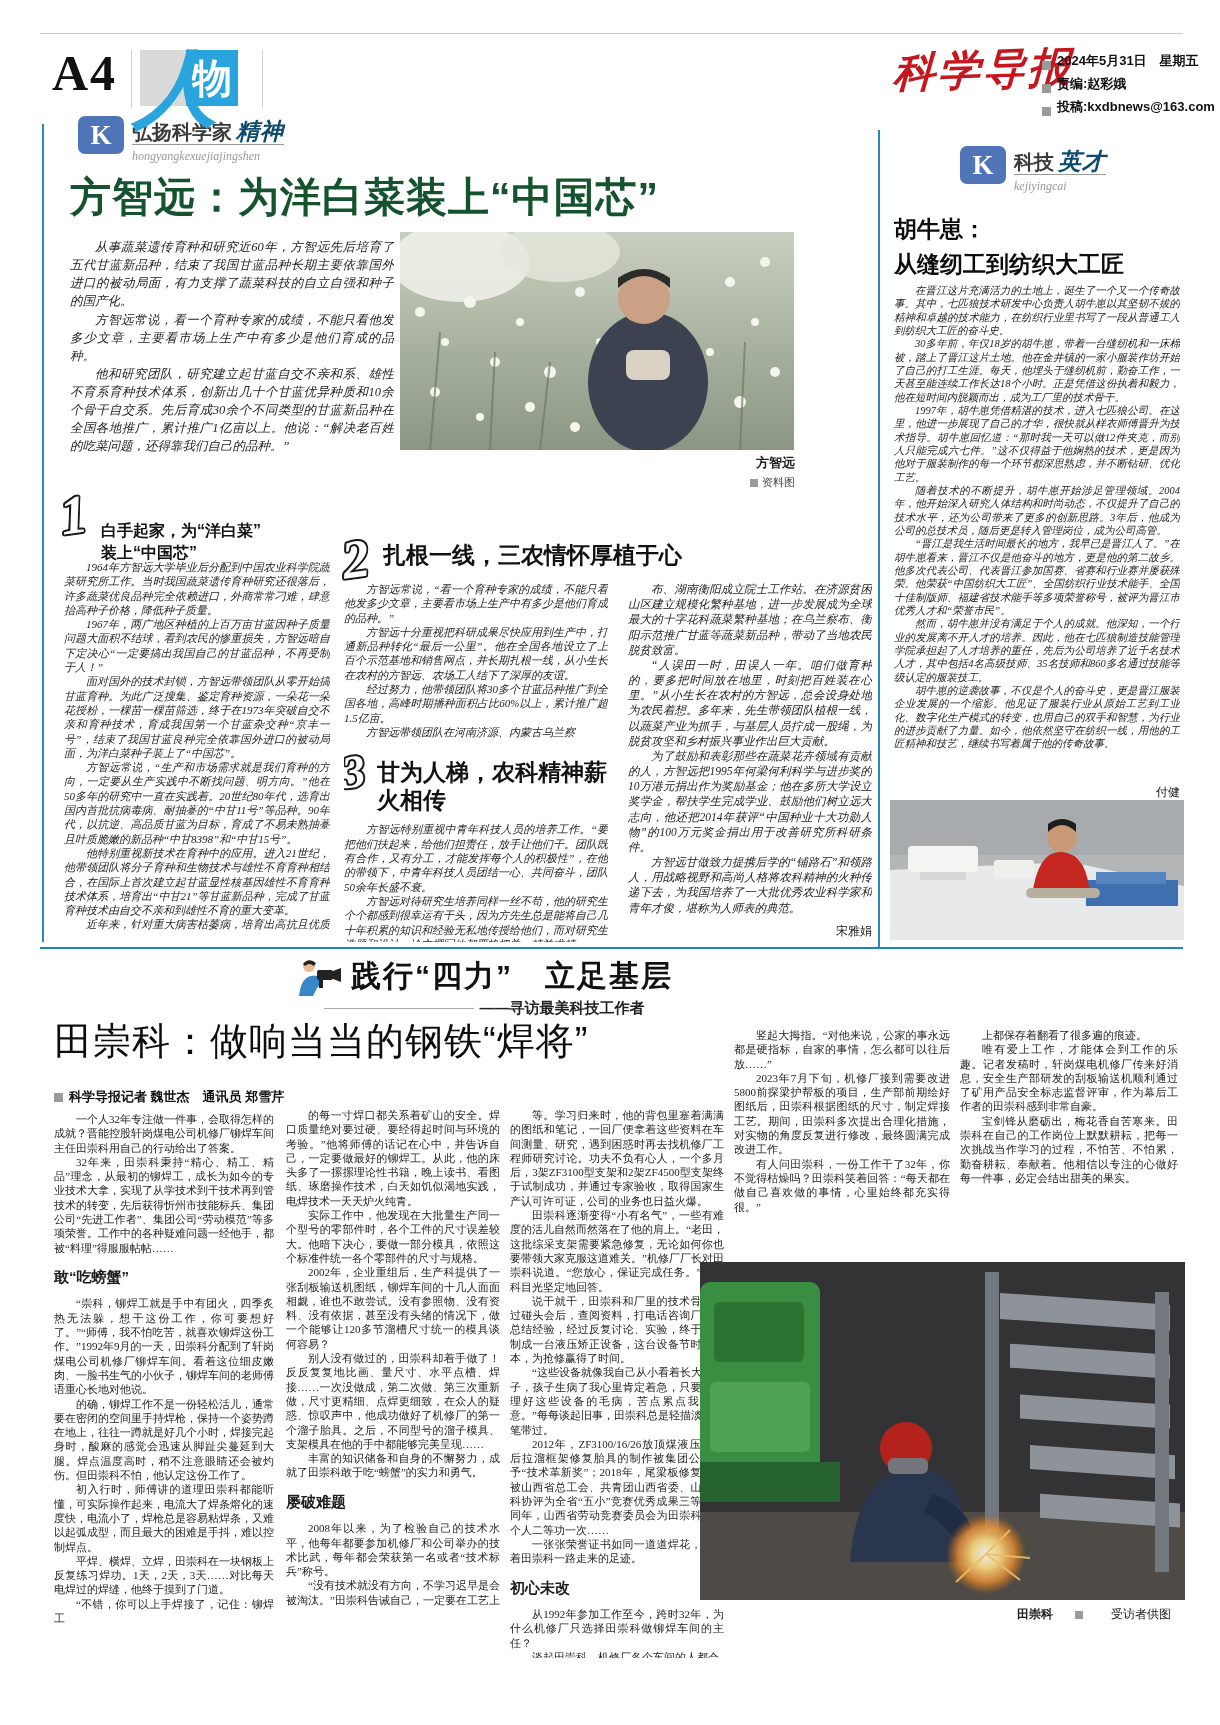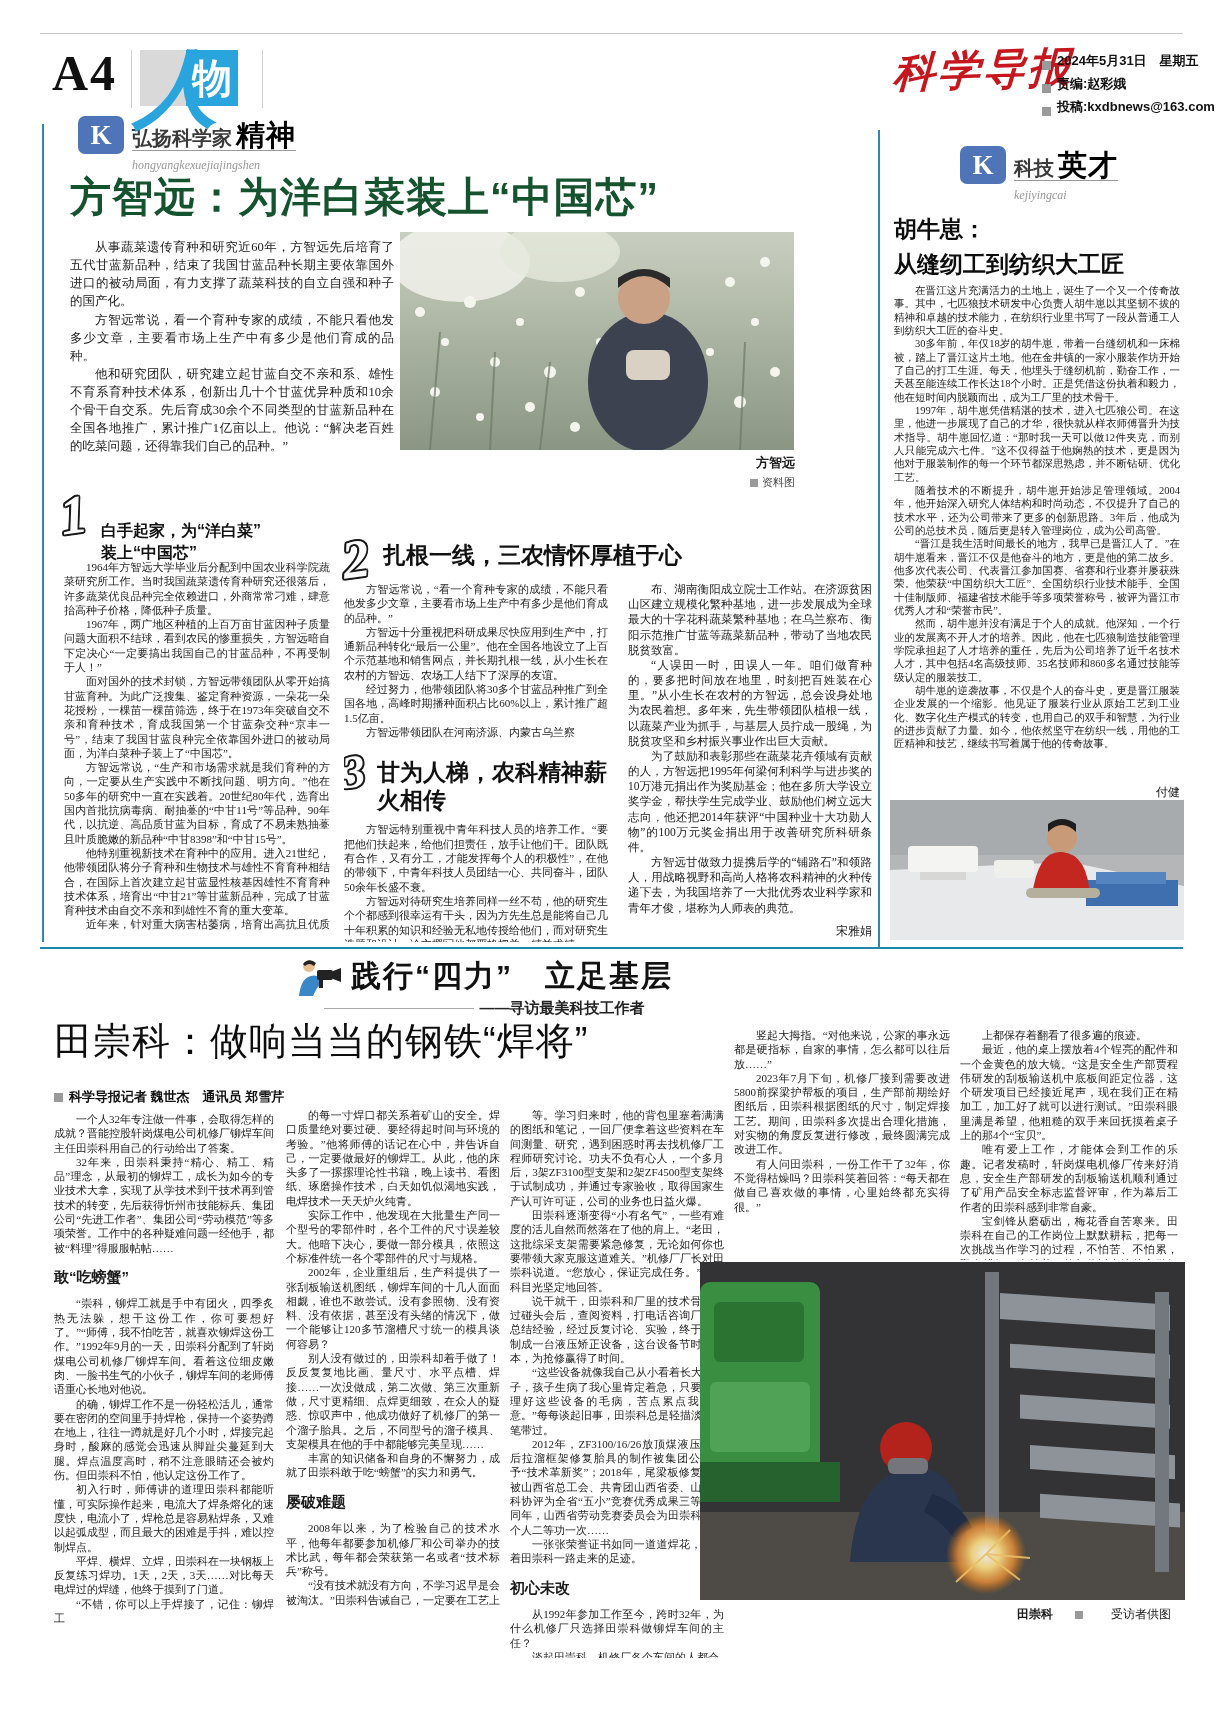--- a/index.html
+++ b/index.html
@@ -26,32 +26,32 @@
   .pubinfo .row { display:flex; align-items:flex-end; margin-bottom:5px; font-size:13px; font-weight:bold; color:#111; }
   .sq { display:inline-block; width:9px; height:9px; background:#9a9a9a; margin-right:6px; flex:0 0 auto; }
 
   
   .kbox { display:inline-block; width:46px; height:38px; background:#4f74b8; border-radius:7px;
           color:#fff; font-family:"Liberation Serif",serif; font-weight:bold; font-size:27px;
           text-align:center; line-height:38px; vertical-align:middle; }
   .kicker-line { display:flex; align-items:flex-start; gap:8px; }
   .kicker-text { border-bottom:1px solid #9a9a9a; padding-bottom:2px; }
   .kicker-label { font-family:"Liberation Sans",sans-serif; font-weight:bold; font-size:20px; color:#3a3a3a; }
-  .kicker-script { font-family:"Liberation Serif",serif; font-weight:bold;
-                   font-size:29px; color:#000000; letter-spacing:1px; }
+  .kicker-script { font-family:"Liberation Serif",serif; font-style:italic; font-weight:bold;
+                   font-size:23px; color:#0c4a6e; letter-spacing:1px; }
   .kicker-pinyin { font-style:italic; font-size:12px; color:#999; margin-top:2px; font-family:"Liberation Serif",serif; }
 
   
   .main-art { position:absolute; left:42px; top:112px; width:792px; height:840px; }
   .main-vline { position:absolute; left:0; top:12px; width:2px; height:818px; background:#2e86ba; }
   .main-kicker { position:absolute; left:36px; top:4px; }
   .main-headline { position:absolute; left:28px; top:58px; width:740px;
                    font-family:"Liberation Sans",sans-serif; font-weight:bold; font-size:41px;
                    letter-spacing:1px; color:#14532d; }
-  .body-col p { text-indent:2em; text-align:justify; }
+  .body-col p { text-indent:2em; text-align:justify;font-style:italic; }
   .main-intro { position:absolute; left:28px; top:126px; width:324px; height:242px;
                 font-size:12.5px; line-height:1.45; overflow:hidden; }
   .main-photo { position:absolute; left:358px; top:120px; width:394px; height:218px; overflow:hidden; background:#9aa592; }
   .main-photo svg { display:block; }
   .photo-cap { position:absolute; left:608px; top:342px; width:145px; text-align:right; }
   .photo-cap .nm { font-weight:bold; font-size:13px; }
   .photo-cap .cr { font-size:11px; color:#444; display:flex; justify-content:flex-end; align-items:center; margin-top:3px; }
   .photo-cap .sq { width:8px; height:8px; margin-right:4px; }
 
   .secnum { font-family:"Liberation Serif",serif; font-style:italic; font-weight:bold; font-size:54px;
@@ -384,21 +384,20 @@
     <div class="bcol bc4">
       <div>
           <p>竖起大拇指。“对他来说，公家的事永远都是硬指标，自家的事情，怎么都可以往后放……”</p>
           <p>2023年7月下旬，机修厂接到需要改进5800前探梁护帮板的项目，生产部前期绘好图纸后，田崇科根据图纸的尺寸，制定焊接工艺。期间，田崇科多次提出合理化措施，对实物的角度反复进行修改，最终圆满完成改进工作。</p>
           <p>有人问田崇科，一份工作干了32年，你不觉得枯燥吗？田崇科笑着回答：“每天都在做自己喜欢做的事情，心里始终都充实得很。”</p>
         </div>
     </div>
     <div class="bcol bc5">
       <div>
           <p>上都保存着翻看了很多遍的痕迹。</p>
-          <p>最近，他的桌上摆放着4个锃亮的配件和一个金黄色的放大镜。“这是安全生产部贾程伟研发的刮板输送机中底板间距定位器，这个研发项目已经接近尾声，现在我们正在精加工，加工好了就可以进行测试。”田崇科眼里满是希望，他粗糙的双手来回抚摸着桌子上的那4个“宝贝”。</p>
           <p>唯有爱上工作，才能体会到工作的乐趣。记者发稿时，轩岗煤电机修厂传来好消息，安全生产部研发的刮板输送机顺利通过了矿用产品安全标志监督评审，作为幕后工作者的田崇科感到非常自豪。</p>
           <p>宝剑锋从磨砺出，梅花香自苦寒来。田崇科在自己的工作岗位上默默耕耘，把每一次挑战当作学习的过程，不怕苦、不怕累，勤奋耕耘、奉献着。他相信以专注的心做好每一件事，必定会结出甜美的果实。</p>
         </div>
     </div>
 
     <div class="bottom-photo">
       <svg width="485" height="338" xmlns="http://www.w3.org/2000/svg">
         <defs>
           <radialGradient id="spark" cx="0.5" cy="0.5" r="0.5">
             <stop offset="0" stop-color="#ffffff"></stop>

